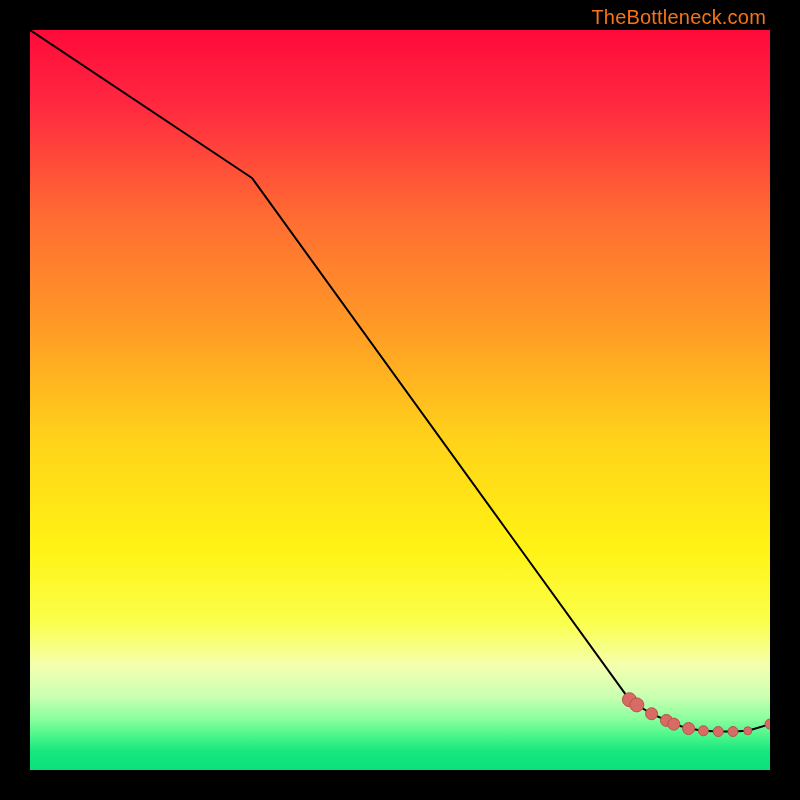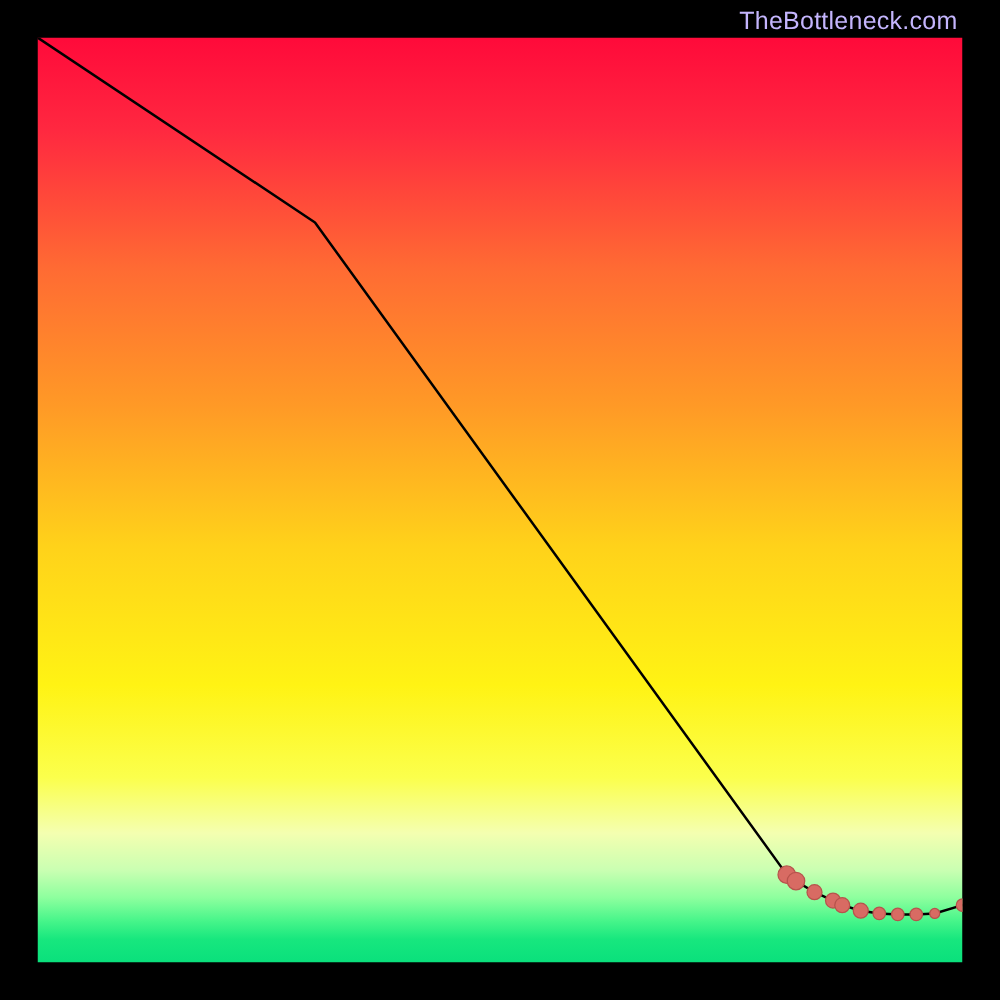--- a/index.html
+++ b/index.html
@@ -29,21 +29,21 @@
     inset: 0;
   }
   svg.overlay {
     position: absolute;
     inset: 0;
   }
   .watermark {
     position: absolute;
     top: 6px;
     right: 34px;
-    color: #c4b5fd;
+    color: #f97316;
     font-size: 20px;
     font-weight: 500;
     letter-spacing: 0.2px;
     user-select: none;
   }
 </style>
 </head>
 <body>
 
 <div class="stage">

